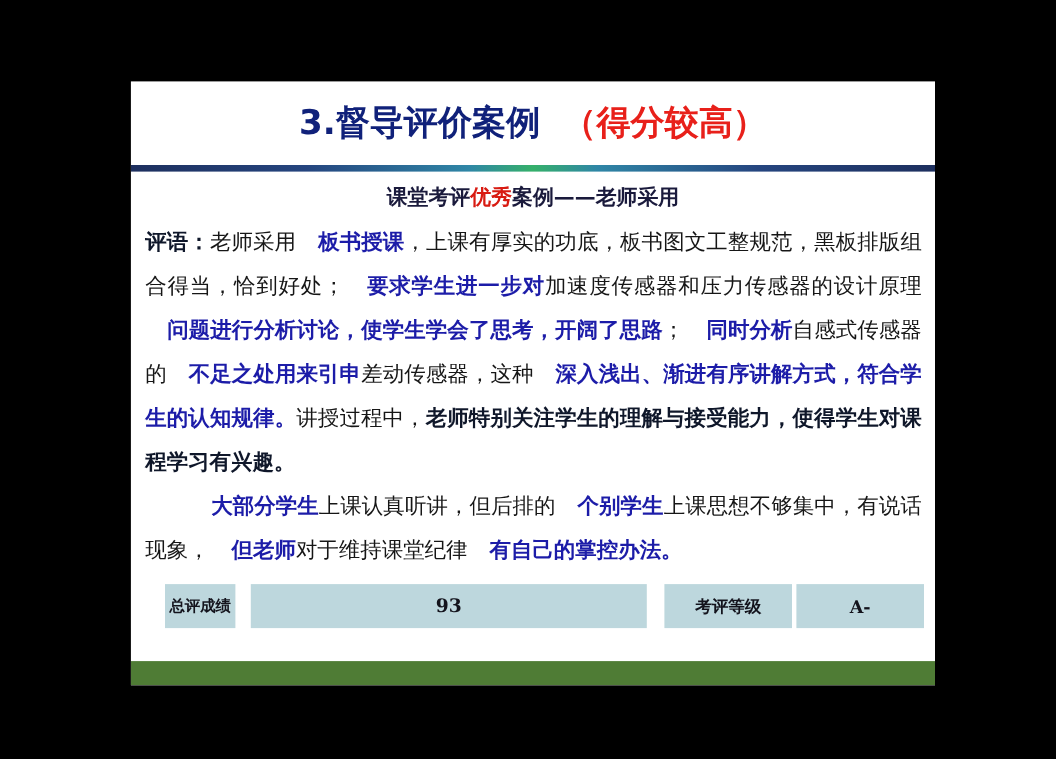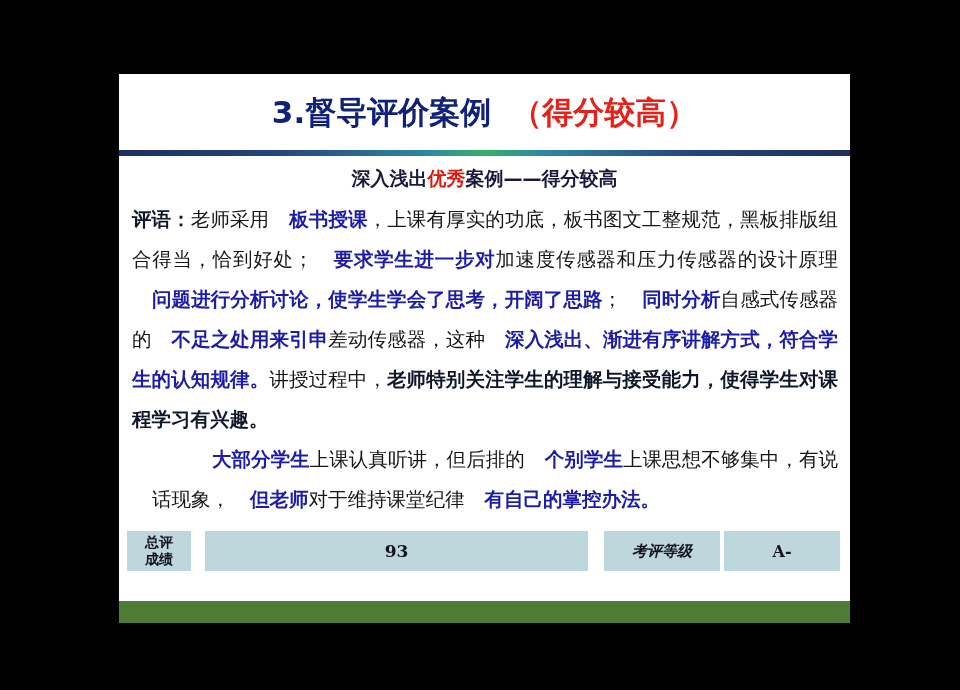--- a/index.html
+++ b/index.html
@@ -97,21 +97,20 @@
     line-height: 40px;
     color: #161616;
     text-align: justify;
     text-justify: inter-ideograph;
   }
   .body-text p {
     margin: 0;
   }
   .body-text p.indent {
     text-indent: 40px;
-    margin-left: 20px;
   }
   .blue { color: #1c1ca8; font-weight: bold; padding-left: 20px; }
   .red  { color: #0f172a; font-weight: bold; }
   .blk  { color: #161616; font-weight: normal; }
 
   
   .score-table {
     position: absolute;
     left: 0px;
     top: 457px;
@@ -125,36 +124,35 @@
     display: flex;
     align-items: center;
     justify-content: center;
     font-family: "DejaVu Serif", serif;
     font-weight: bold;
     color: #13131c;
     box-sizing: border-box;
   }
   .cell-label {
     width: 64px;
-    margin-left: 8px;
+    margin-left: 31px;
     font-size: 14px;
     line-height: 17px;
     text-align: center;
-    flex-direction: column;
+    flex-direction: row;
   }
   .cell-score {
     flex: 1;
     margin-left: 14px;
     font-size: 17px;
   }
   .cell-grade-label {
     width: 116px;
     margin-left: 16px;
     font-size: 15px;
-    font-style: italic;
   }
   .cell-grade-value {
     width: 116px;
     margin-left: 4px;
     margin-right: 10px;
     font-size: 16px;
   }
 
   
   .footer-band {
@@ -174,21 +172,21 @@
   <div id="slide">
 
     <div class="title-block">
       <span class="title-text t-navy">3.督导评价案例</span>
       <span class="title-text t-red">（得分较高）</span>
     </div>
 
     <div class="divider"></div>
 
     <div class="subtitle">
-      <span>深入浅出</span><span class="s-red">优秀</span><span>案例——得分较高</span>
+      <span>课堂考评</span><span class="s-red">优秀</span><span>案例——老师采用</span>
     </div>
 
     <div class="body-text" id="body-text">
         <p><span class="red">评语：</span><span class="blk">老师采用</span><span class="blue">板书授课</span><span class="blk">，上课有厚实的功底，板书图文工整规范，黑板排版组合得当，恰到好处；</span><span class="blue">要求学生进一步对</span><span class="blk">加速度传感器和压力传感器的设计原理</span><span class="blue">问题进行分析讨论，使学生学会了思考，开阔了思路</span><span class="blk">；</span><span class="blue">同时分析</span><span class="blk">自感式传感器的</span><span class="blue">不足之处用来引申</span><span class="blk">差动传感器，这种</span><span class="blue">深入浅出、渐进有序讲解方式，符合学生的认知规律。</span><span class="blk">讲授过程中，</span><span class="red">老师特别关注学生的理解与接受能力，使得学生对课程学习有兴趣。</span></p>
         <p class="indent"><span class="blue">大部分学生</span><span class="blk">上课认真听讲，但后排的</span><span class="blue">个别学生</span><span class="blk">上课思想不够集中，有说话现象，</span><span class="blue">但老师</span><span class="blk">对于维持课堂纪律</span><span class="blue">有自己的掌控办法。</span></p>
       </div>
 
     <div class="score-table">
       <div class="cell cell-label">
         <span>总评</span>

